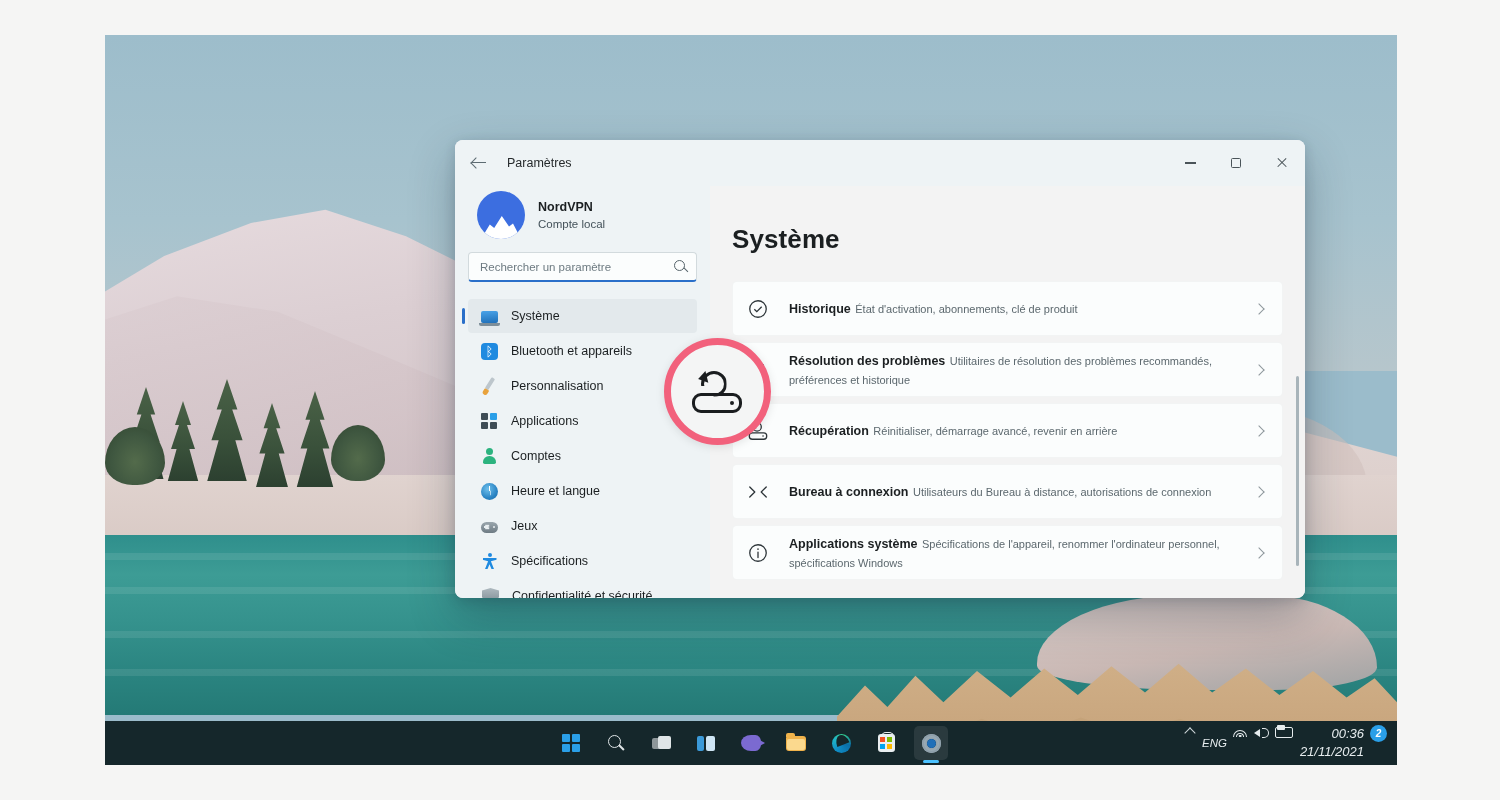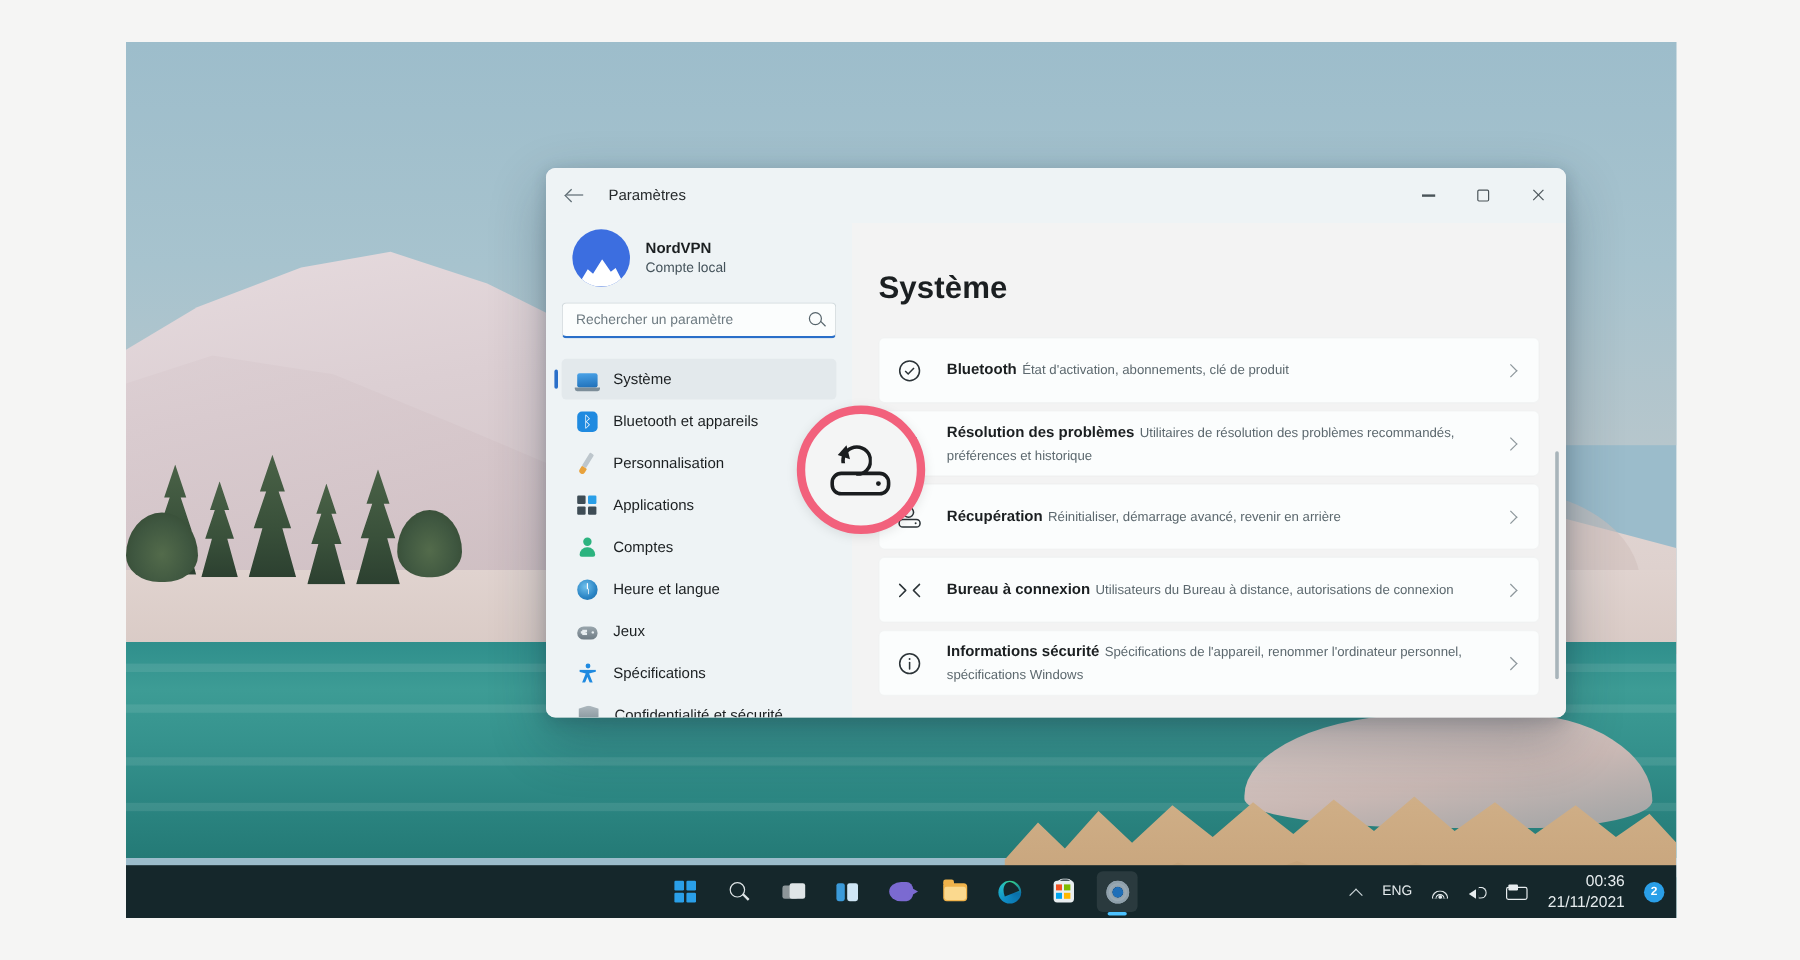--- a/index.html
+++ b/index.html
@@ -168,22 +168,22 @@
     background: #1f6fb8; }
   .ic-search { width: 17px; height: 17px; position: relative; }
   .ic-search::before { content: ""; position: absolute; left: 0; top: 0;
     width: 11px; height: 11px; border: 1.7px solid #dfe5e7; border-radius: 50%; }
   .ic-search::after { content: ""; position: absolute; right: 1px; bottom: 1px;
     width: 7px; height: 1.7px; background: #dfe5e7; transform: rotate(45deg);
     transform-origin: right center; }
 
   #tray {
     position: absolute; right: 10px;
-    display: flex; align-items: center; gap: 16px;
-    color: #e6ecee; font-size: 11.5px;
+    display: flex; gap: 6px;
+    color: #e6ecee; font-size: 11.5px; font-style: italic;
   }
   .tray-item { display: flex; align-items: center; cursor: pointer; }
   .tray-chevron { width: 11px; height: 11px; position: relative; }
   .tray-chevron::after { content: ""; position: absolute; left: 1px; top: 4px;
     width: 7px; height: 7px; border-left: 1.4px solid #cfd8db;
     border-top: 1.4px solid #cfd8db; transform: rotate(45deg); }
   .tray-wifi { width: 15px; height: 12px; position: relative; }
   .tray-wifi span { position: absolute; left: 50%; bottom: 0; transform: translateX(-50%);
     border: 1.4px solid #e6ecee; border-radius: 50% 50% 0 0 / 100% 100% 0 0;
     border-bottom: none; }
@@ -569,21 +569,21 @@
         <div id="cards">
 
           <div class="card">
             <span class="card-ic">
               <svg width="22" height="22" viewBox="0 0 24 24" fill="none" stroke="#2c3438" stroke-width="1.4">
                 <circle cx="12" cy="12" r="9"></circle>
                   <path d="M8 12.2l2.7 2.7L16 9.5"></path>
               </svg>
             </span>
             <span class="card-text">
-              <span class="card-title">Bluetooth</span>
+              <span class="card-title">Historique</span>
               <span class="card-sub">État d'activation, abonnements, clé de produit</span>
             </span>
             <span class="card-chev"></span>
           </div>
 
           <div class="card">
             <span class="card-ic">
               <svg width="22" height="22" viewBox="0 0 24 24" fill="none" stroke="#2c3438" stroke-width="1.4" stroke-linecap="round" stroke-linejoin="round">
                 <path d="M15.5 4.2a4.2 4.2 0 0 0-5.2 5.2L4 15.7 6.3 18l6.3-6.3a4.2 4.2 0 0 0 5.2-5.2l-2.3 2.3-2-.5-.5-2z"></path>
               </svg>
@@ -629,21 +629,21 @@
 
           <div class="card">
             <span class="card-ic">
               <svg width="22" height="22" viewBox="0 0 24 24" fill="none" stroke="#2c3438" stroke-width="1.4" stroke-linecap="round">
                 <circle cx="12" cy="12" r="9"></circle>
                   <path d="M12 11v6"></path>
                   <circle cx="12" cy="7.8" r=".9" fill="#2c3438" stroke="none"></circle>
               </svg>
             </span>
             <span class="card-text">
-              <span class="card-title">Informations sécurité</span>
+              <span class="card-title">Applications système</span>
               <span class="card-sub">Spécifications de l'appareil, renommer l'ordinateur personnel, spécifications Windows</span>
             </span>
             <span class="card-chev"></span>
           </div>
 
         </div>
 
         <div id="scrollbar">
           <div id="scroll-thumb"></div>
         </div>

